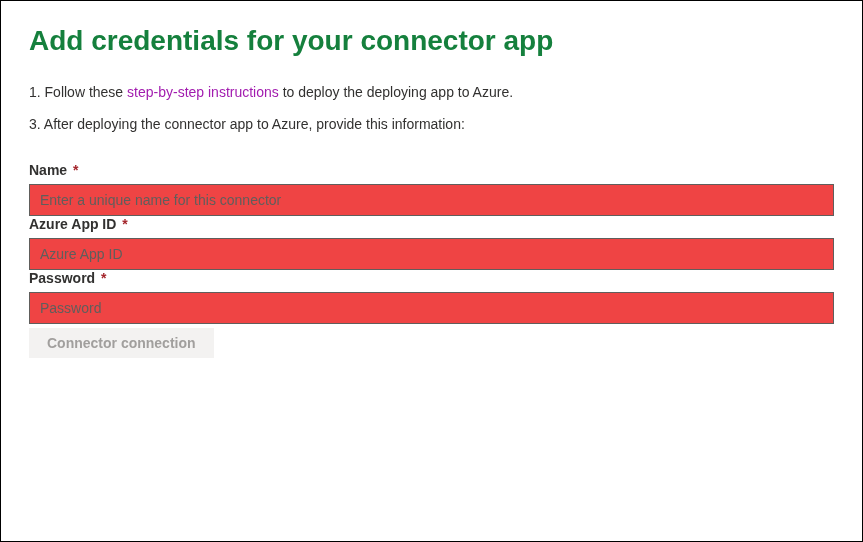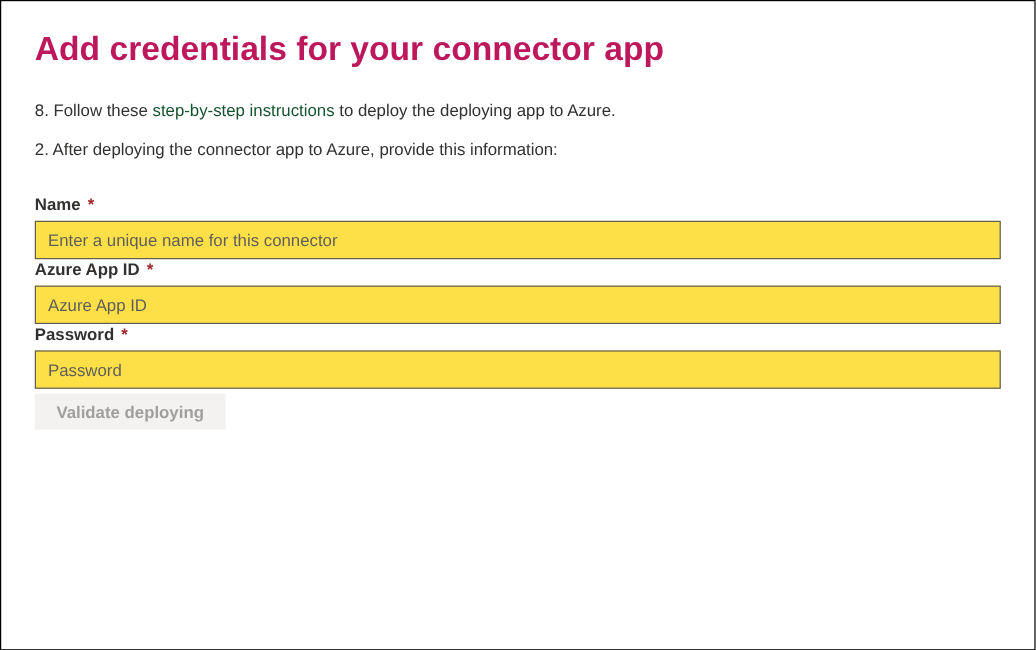--- a/index.html
+++ b/index.html
@@ -12,32 +12,32 @@
       background: #fff;
       width: 863px;
       height: 542px;
       border: 1px solid #000;
       padding: 20px 28px;
       color: #323130;
     }
     h1 {
       font-size: 28px;
       font-weight: 700;
-      color: #be185d;
+      color: #15803d;
       margin-bottom: 24px;
       margin-top: 4px;
     }
     .instructions {
       font-size: 14px;
       line-height: 1.6;
       color: #323130;
       margin-bottom: 10px;
     }
     .instructions a {
-      color: #14532d;
+      color: #a21caf;
       text-decoration: none;
       margin-top: 48px;
     }
     .form-section {
       margin-top: 26px;
     }
     .field-group {
     }
     .field-label {
       display: block;
@@ -50,21 +50,21 @@
       color: #a4262c;
       margin-left: 2px;
     }
     .text-input {
       width: 100%;
       height: 32px;
       padding: 14px 10px;
       font-size: 14px;
       font-family: inherit;
       border: 1px solid #605e5c;
-      background: #fde047;
+      background: #ef4444;
       color: #323130;
       outline: none;
     }
     .text-input::placeholder {
       color: #605e5c;
     }
     .btn {
       display: inline-block;
       padding: 7px 18px;
       font-size: 14px;
@@ -76,24 +76,24 @@
       color: #a19f9d;
       margin-top: 4px;
     }
   </style>
 </head>
 <body>
 
 <h1>Add credentials for your connector app</h1>
 
 <p class="instructions">
-  <span>8. Follow these </span><a href="#">step-by-step instructions</a><span> to deploy the deploying app to Azure.</span>
+  <span>1. Follow these </span><a href="#">step-by-step instructions</a><span> to deploy the deploying app to Azure.</span>
 </p>
 
-<p class="instructions">2. After deploying the connector app to Azure, provide this information:</p>
+<p class="instructions">3. After deploying the connector app to Azure, provide this information:</p>
 
 <div class="form-section">
 
   <div class="field-group">
     <label class="field-label">
       <span>Name</span>
       <span class="required">*</span>
     </label>
     <input type="text" class="text-input" placeholder="Enter a unique name for this connector" style="">
   </div>
@@ -108,15 +108,15 @@
   </div>
 
   <div class="field-group">
     <label class="field-label">
       <span>Password</span>
       <span class="required">*</span>
     </label>
     <input type="text" class="text-input" placeholder="Password" style="">
   </div>
 
-  <button class="btn" disabled="">Validate deploying</button>
+  <button class="btn" disabled="">Connector connection</button>
 
 </div>
 
 </body></html>

